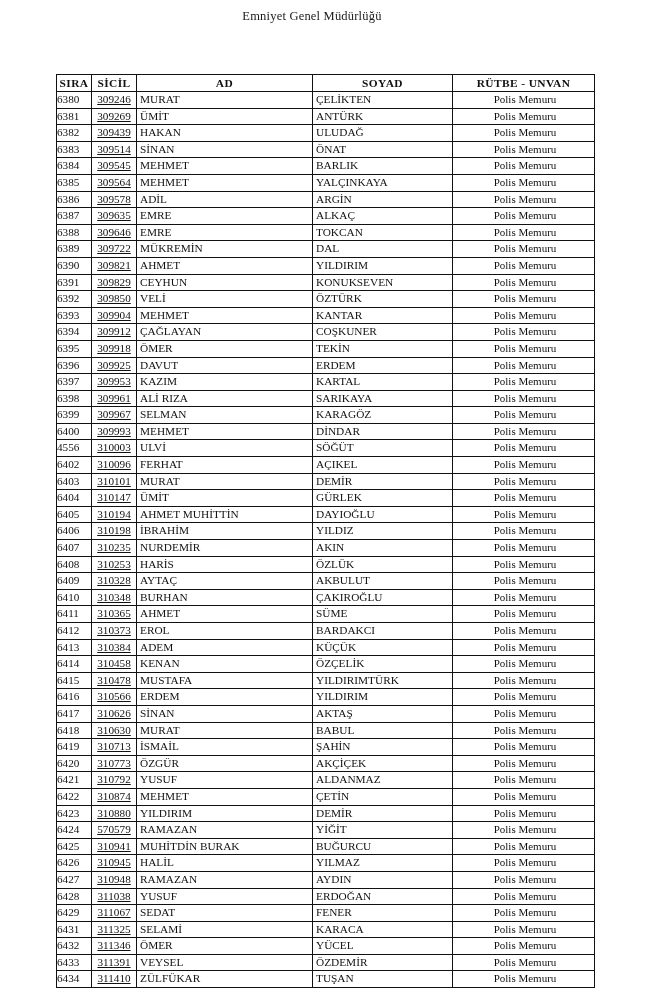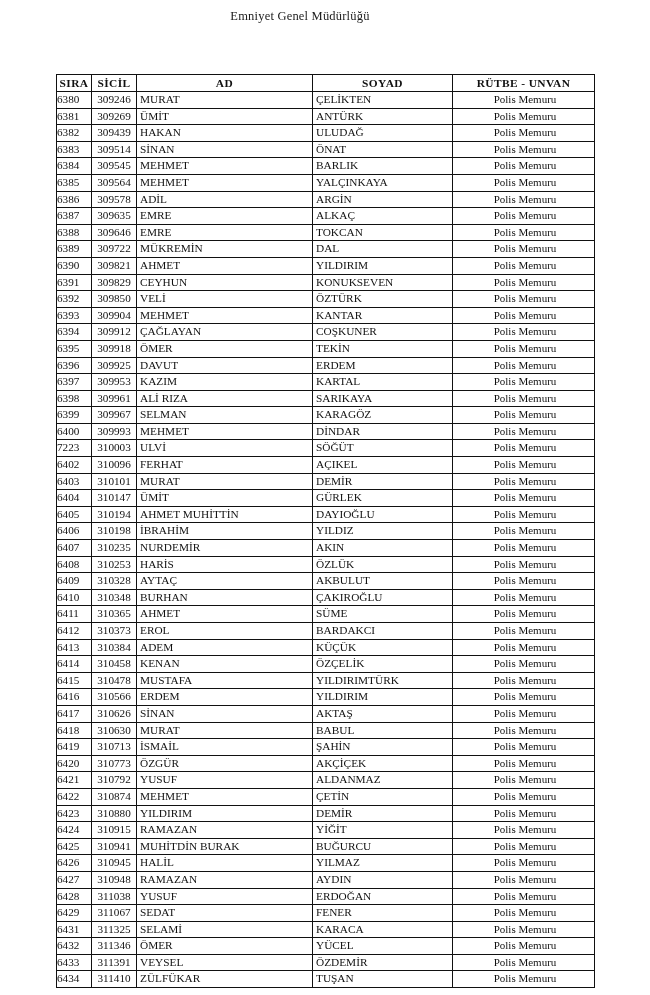--- a/index.html
+++ b/index.html
@@ -18,21 +18,21 @@
   .page {
     position: absolute;
     left: 0;
     top: 0;
     width: 650px;
     height: 995px;
     background: #ffffff;
   }
   .doc-title {
     position: absolute;
-    left: 0;
+    left: 12px;
     top: 9px;
     width: 600px;
     text-align: center;
     font-family: "Liberation Serif", serif;
     font-size: 12.5px;
     letter-spacing: 0.2px;
     color: #1a1a1a;
   }
   .table-wrap {
     position: absolute;
@@ -71,20 +71,21 @@
     letter-spacing: 0.4px;
     height: 16px;
     line-height: 16px;
   }
   table.roster td.sira {
     font-size: 11.2px;
   }
   table.roster td.sicil {
     text-align: center;
     font-size: 11.2px;
+    text-decoration: underline;
   }
   table.roster td.ad,
   table.roster td.soyad,
   table.roster td.rutbe {
     text-align: left;
     padding-left: 3px;
   }
   table.roster td.rutbe {
     font-size: 11px;
     text-align: center;
@@ -257,21 +258,21 @@
             <td class="rutbe">Polis Memuru</td>
           </tr>
           <tr>
             <td class="sira">6400</td>
             <td class="sicil">309993</td>
             <td class="ad">MEHMET</td>
             <td class="soyad">DİNDAR</td>
             <td class="rutbe">Polis Memuru</td>
           </tr>
           <tr>
-            <td class="sira">7223</td>
+            <td class="sira">4556</td>
             <td class="sicil">310003</td>
             <td class="ad">ULVİ</td>
             <td class="soyad">SÖĞÜT</td>
             <td class="rutbe">Polis Memuru</td>
           </tr>
           <tr>
             <td class="sira">6402</td>
             <td class="sicil">310096</td>
             <td class="ad">FERHAT</td>
             <td class="soyad">AÇIKEL</td>
@@ -419,21 +420,21 @@
           </tr>
           <tr>
             <td class="sira">6423</td>
             <td class="sicil">310880</td>
             <td class="ad">YILDIRIM</td>
             <td class="soyad">DEMİR</td>
             <td class="rutbe">Polis Memuru</td>
           </tr>
           <tr>
             <td class="sira">6424</td>
-            <td class="sicil">310915</td>
+            <td class="sicil">570579</td>
             <td class="ad">RAMAZAN</td>
             <td class="soyad">YİĞİT</td>
             <td class="rutbe">Polis Memuru</td>
           </tr>
           <tr>
             <td class="sira">6425</td>
             <td class="sicil">310941</td>
             <td class="ad">MUHİTDİN BURAK</td>
             <td class="soyad">BUĞURCU</td>
             <td class="rutbe">Polis Memuru</td>

